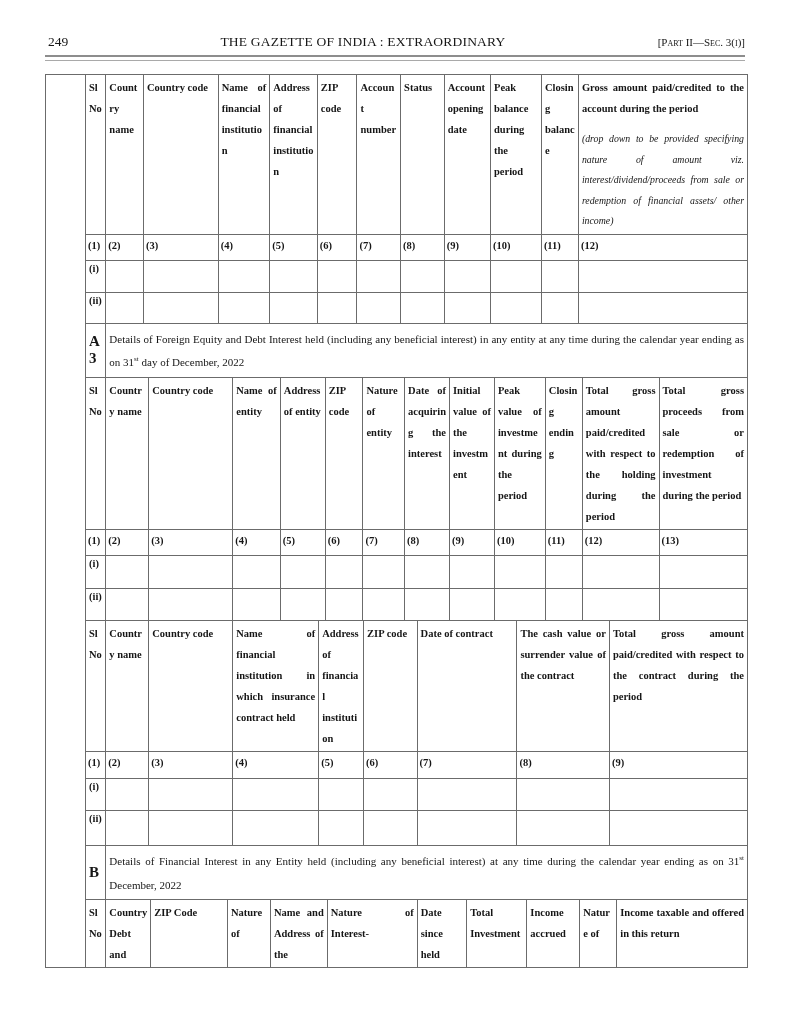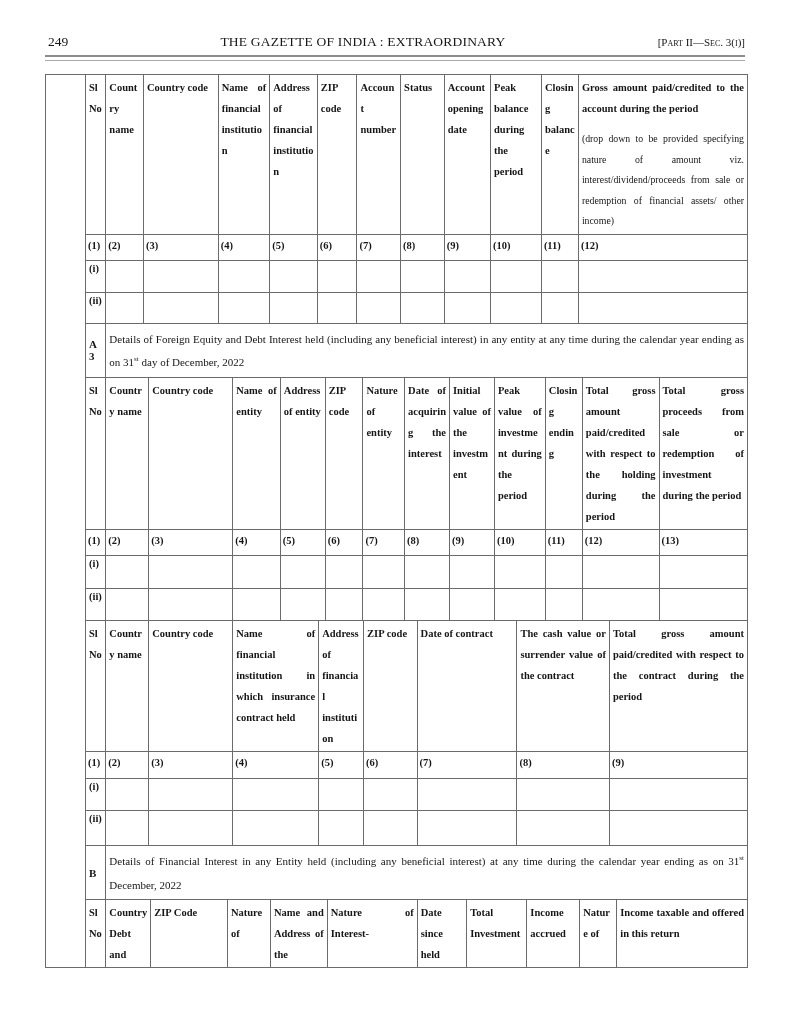--- a/index.html
+++ b/index.html
@@ -29,27 +29,27 @@
     font-size:10.5px;overflow:hidden;box-sizing:border-box;word-wrap:break-word;
   }
   .content td:first-child{border-left:none;}
   .content td:last-child{border-right:none;}
   .content table:first-child tr:first-child td{border-top:none;}
   .content table + table tr:first-child td{border-top:none;}
   .content table:last-child tr:last-child td{border-bottom:none;}
   .hdr{font-weight:bold;text-align:justify;line-height:2.0;}
   .numcell{font-weight:bold;line-height:1.7;padding:2px 2px;}
   .rowlbl{font-weight:bold;}
-  .heading-lbl{font-weight:bold;vertical-align:middle;font-size:11px;}
+  .heading-lbl{font-weight:bold;vertical-align:middle;font-size:15px;}
   .heading-desc{
     font-weight:normal;text-align:justify;line-height:2.15;
     font-size:11px;padding-top:4px;
   }
   .note{
-    font-weight:normal;font-size:9.8px;
+    font-style:italic;font-weight:normal;font-size:9.8px;
     line-height:2.1;text-align:justify;margin-top:10px;
   }
   sup{font-size:7px;line-height:0;}
 </style>
 </head>
 <body>
 
 <div class="page-header">
   <span>249</span>
   <span class="gz-title">THE GAZETTE OF INDIA : EXTRAORDINARY</span>

